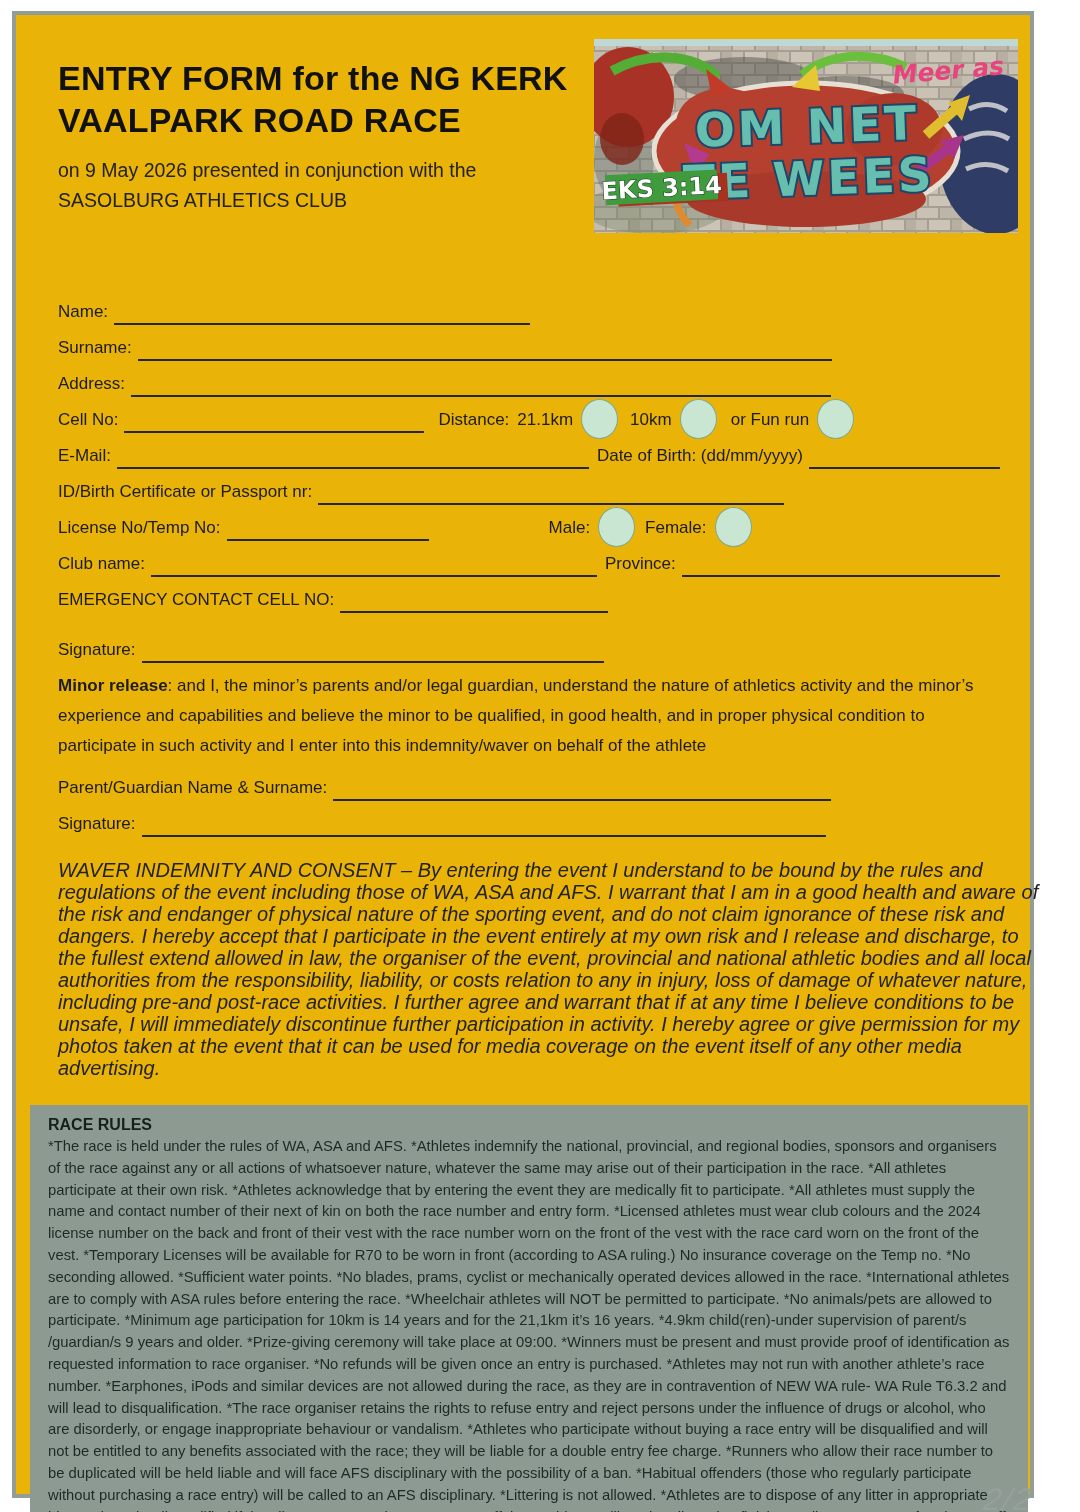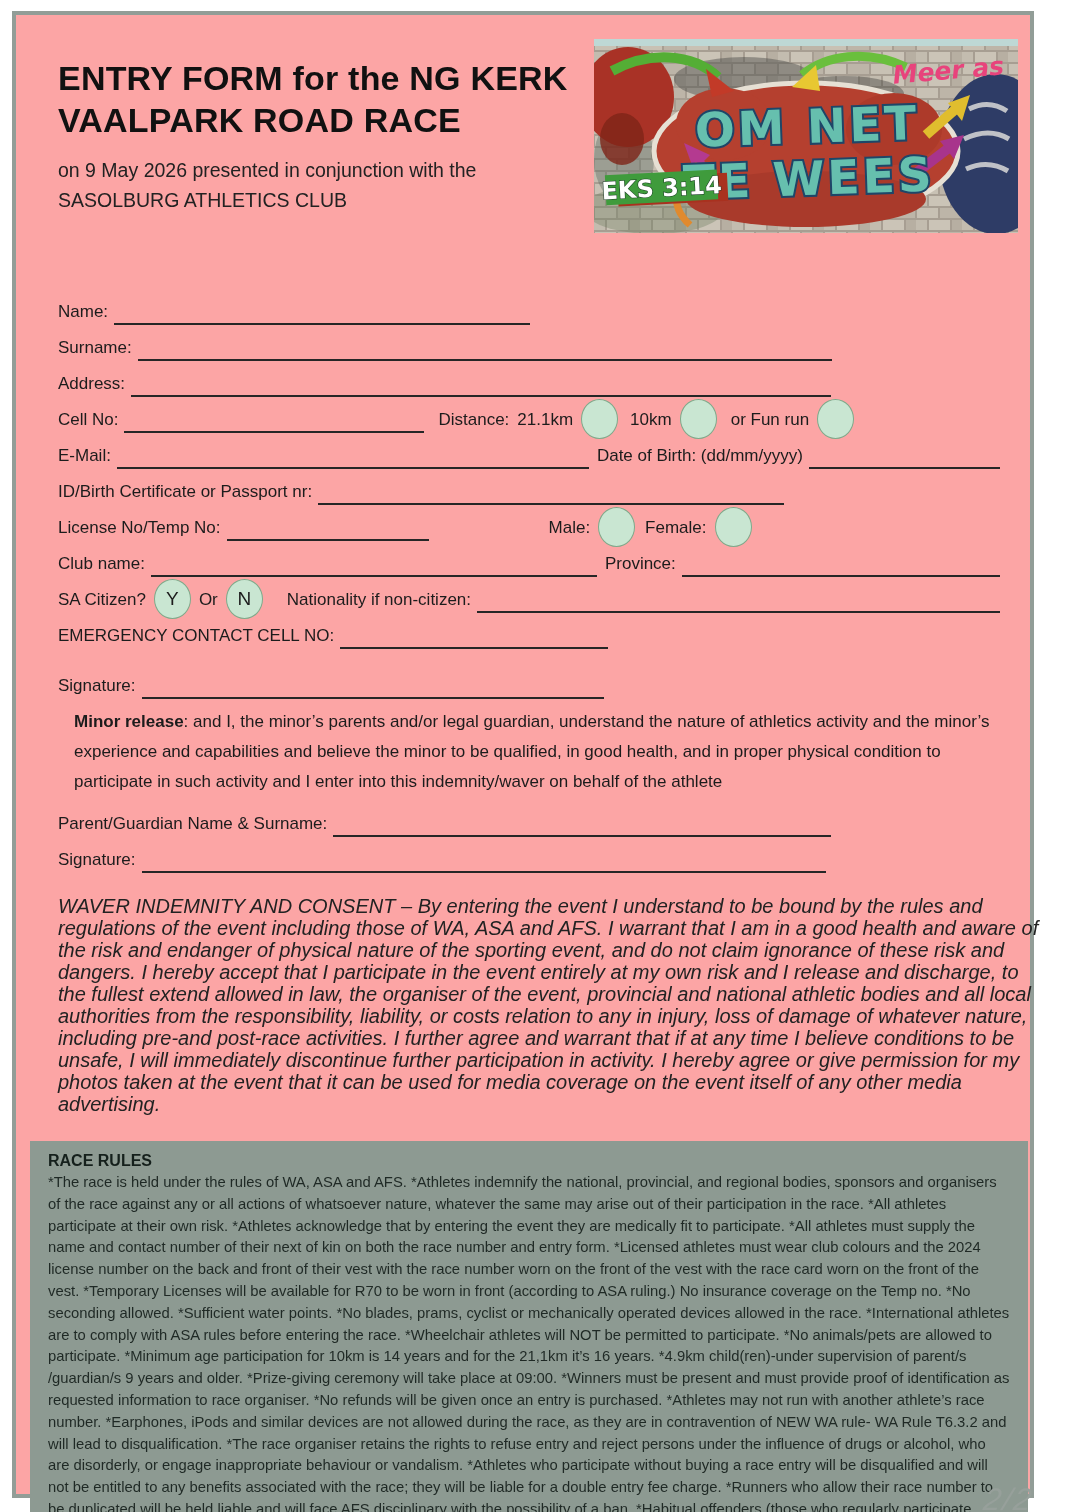--- a/index.html
+++ b/index.html
@@ -2,21 +2,21 @@
 <html><head>
 <meta charset="utf-8">
 <style>
   html,body{margin:0;padding:0;}
   body{
     width:1080px;height:1512px;position:relative;background:#ffffff;
     font-family:"Liberation Sans",sans-serif;color:#1c1c1c;overflow:hidden;
   }
   .page{
     position:absolute;left:12px;top:11px;width:1022px;height:1487px;
-    box-sizing:border-box;border:4px solid #929d97;background:#fca5a5;
+    box-sizing:border-box;border:4px solid #929d97;background:#eab308;
   }
   .content{position:relative;width:100%;height:100%;box-sizing:border-box;padding:26px 30px 0 42px;}
 
   
   .header{position:relative;height:212px;}
   .title{margin-top:16px;font-size:34px;font-weight:800;line-height:42px;letter-spacing:.2px;color:#111;}
   .subtitle{margin-top:14px;font-size:19.5px;line-height:30px;color:#222;}
   .graffiti{position:absolute;top:-18px;right:-18px;width:424px;height:194px;}
 
   
@@ -27,21 +27,21 @@
   .grow{flex:1;}
   .circle{
     width:37px;height:40px;border-radius:50%;
     background:#c9e6d2;border:1.6px solid #7fa98a;
     box-sizing:border-box;margin-bottom:-6px;flex:none;
     display:flex;align-items:center;justify-content:center;
     font-size:19px;color:#1c1c1c;
   }
   .gap12{margin-left:12px;} .gap8{margin-left:8px;} .gap14{margin-left:14px;} .gap18{margin-left:10px;} .gap24{margin-left:24px;}
 
-  .para{font-size:17px;line-height:30px;margin:8px 0 0 16px;white-space:normal;}
+  .para{font-size:17px;line-height:30px;margin:8px 0 0 0;white-space:normal;}
   .para b{font-weight:bold;}
   .waiver{font-style:italic;font-size:20px;line-height:22px;margin-top:22px;color:#222;width:985px;}
 
   .rules{
     margin:26px -28px 0 -28px;background:#8d9a92;color:#1f2925;
     padding:11px 17px 14px 18px;
   }
   .rules h3{margin:0 0 2px 0;font-size:16px;font-weight:bold;color:#15201c;}
   .rules p{margin:0;font-size:14.8px;line-height:21.8px;}
 
@@ -177,32 +177,20 @@
         <div class="circle gap8"></div>
       </div>
 
       <div class="frow">
         <span class="lbl">Club name:</span>
         <div class="uline" style="width:446px"></div>
         <span class="lbl gap8">Province:</span>
         <div class="uline grow"></div>
       </div>
 
-      <div class="frow">
-        <span class="lbl">SA Citizen?</span>
-        <div class="circle gap8">
-            <span>Y</span>
-          </div>
-        <span class="lbl gap8">Or</span>
-        <div class="circle gap8">
-            <span>N</span>
-          </div>
-        <span class="lbl gap24">Nationality if non-citizen:</span>
-        <div class="uline grow"></div>
-      </div>
 
       <div class="frow">
         <span class="lbl">EMERGENCY CONTACT CELL NO:</span>
         <div class="uline" style="width:268px"></div>
       </div>
 
 
       <div class="frow" style="margin-top:14px">
         <span class="lbl">Signature:</span>
         <div class="uline" style="width:462px"></div>

